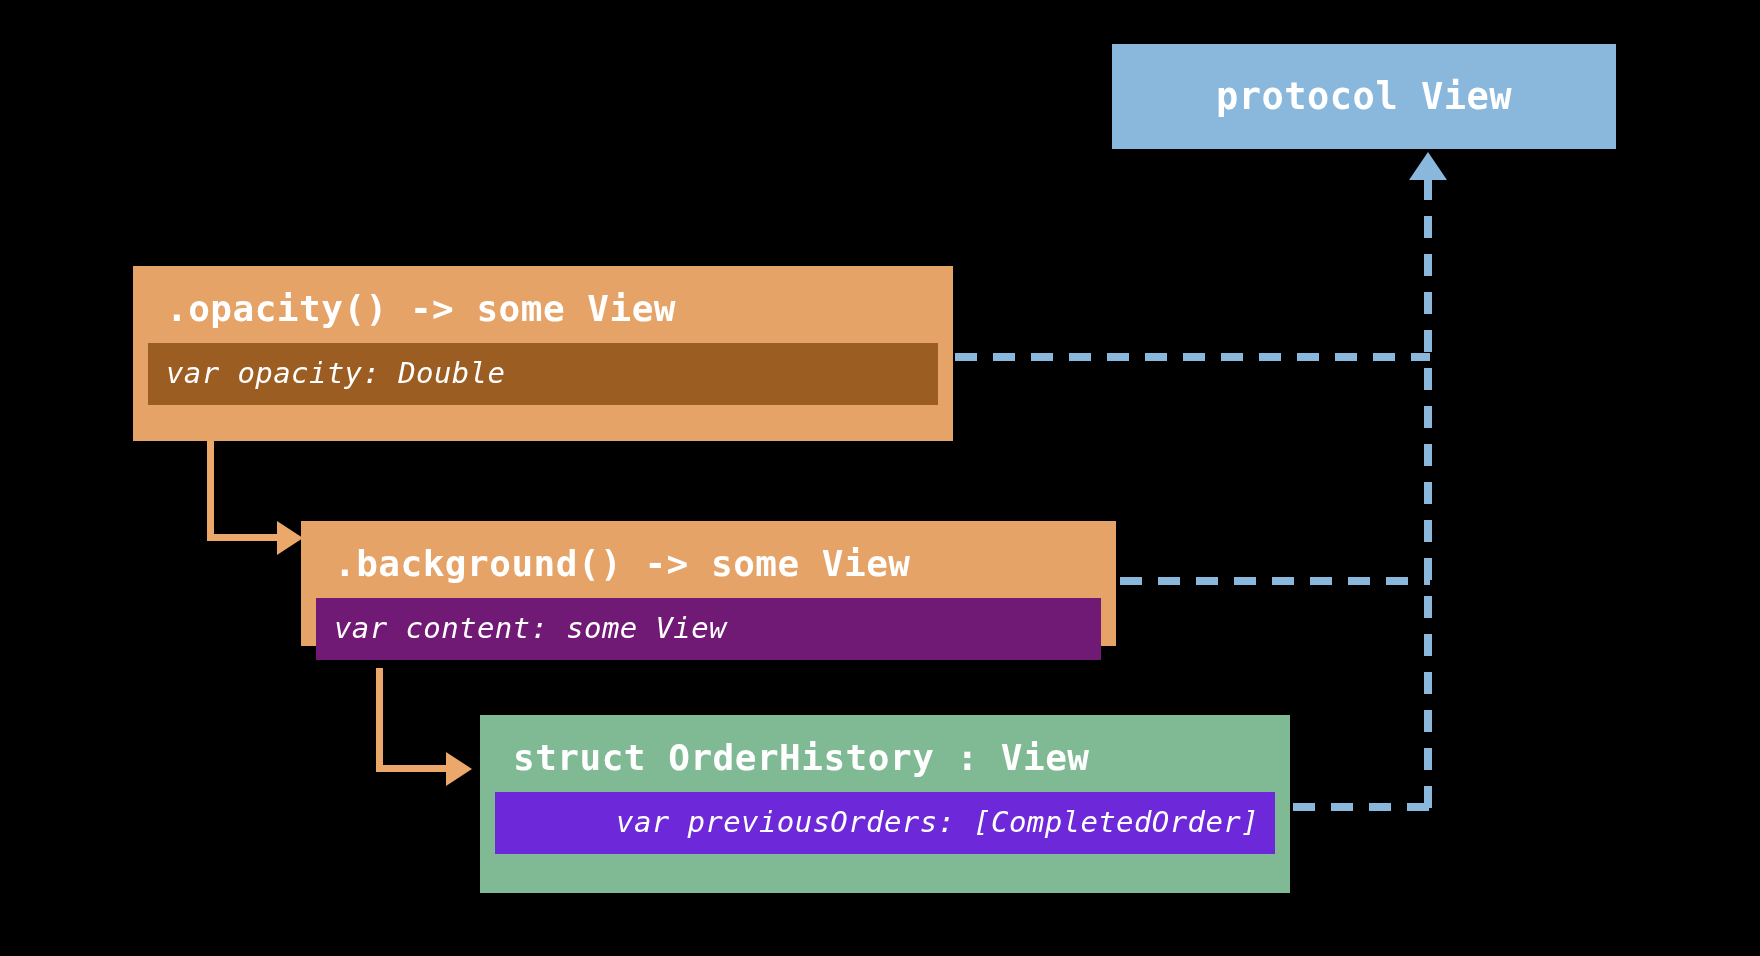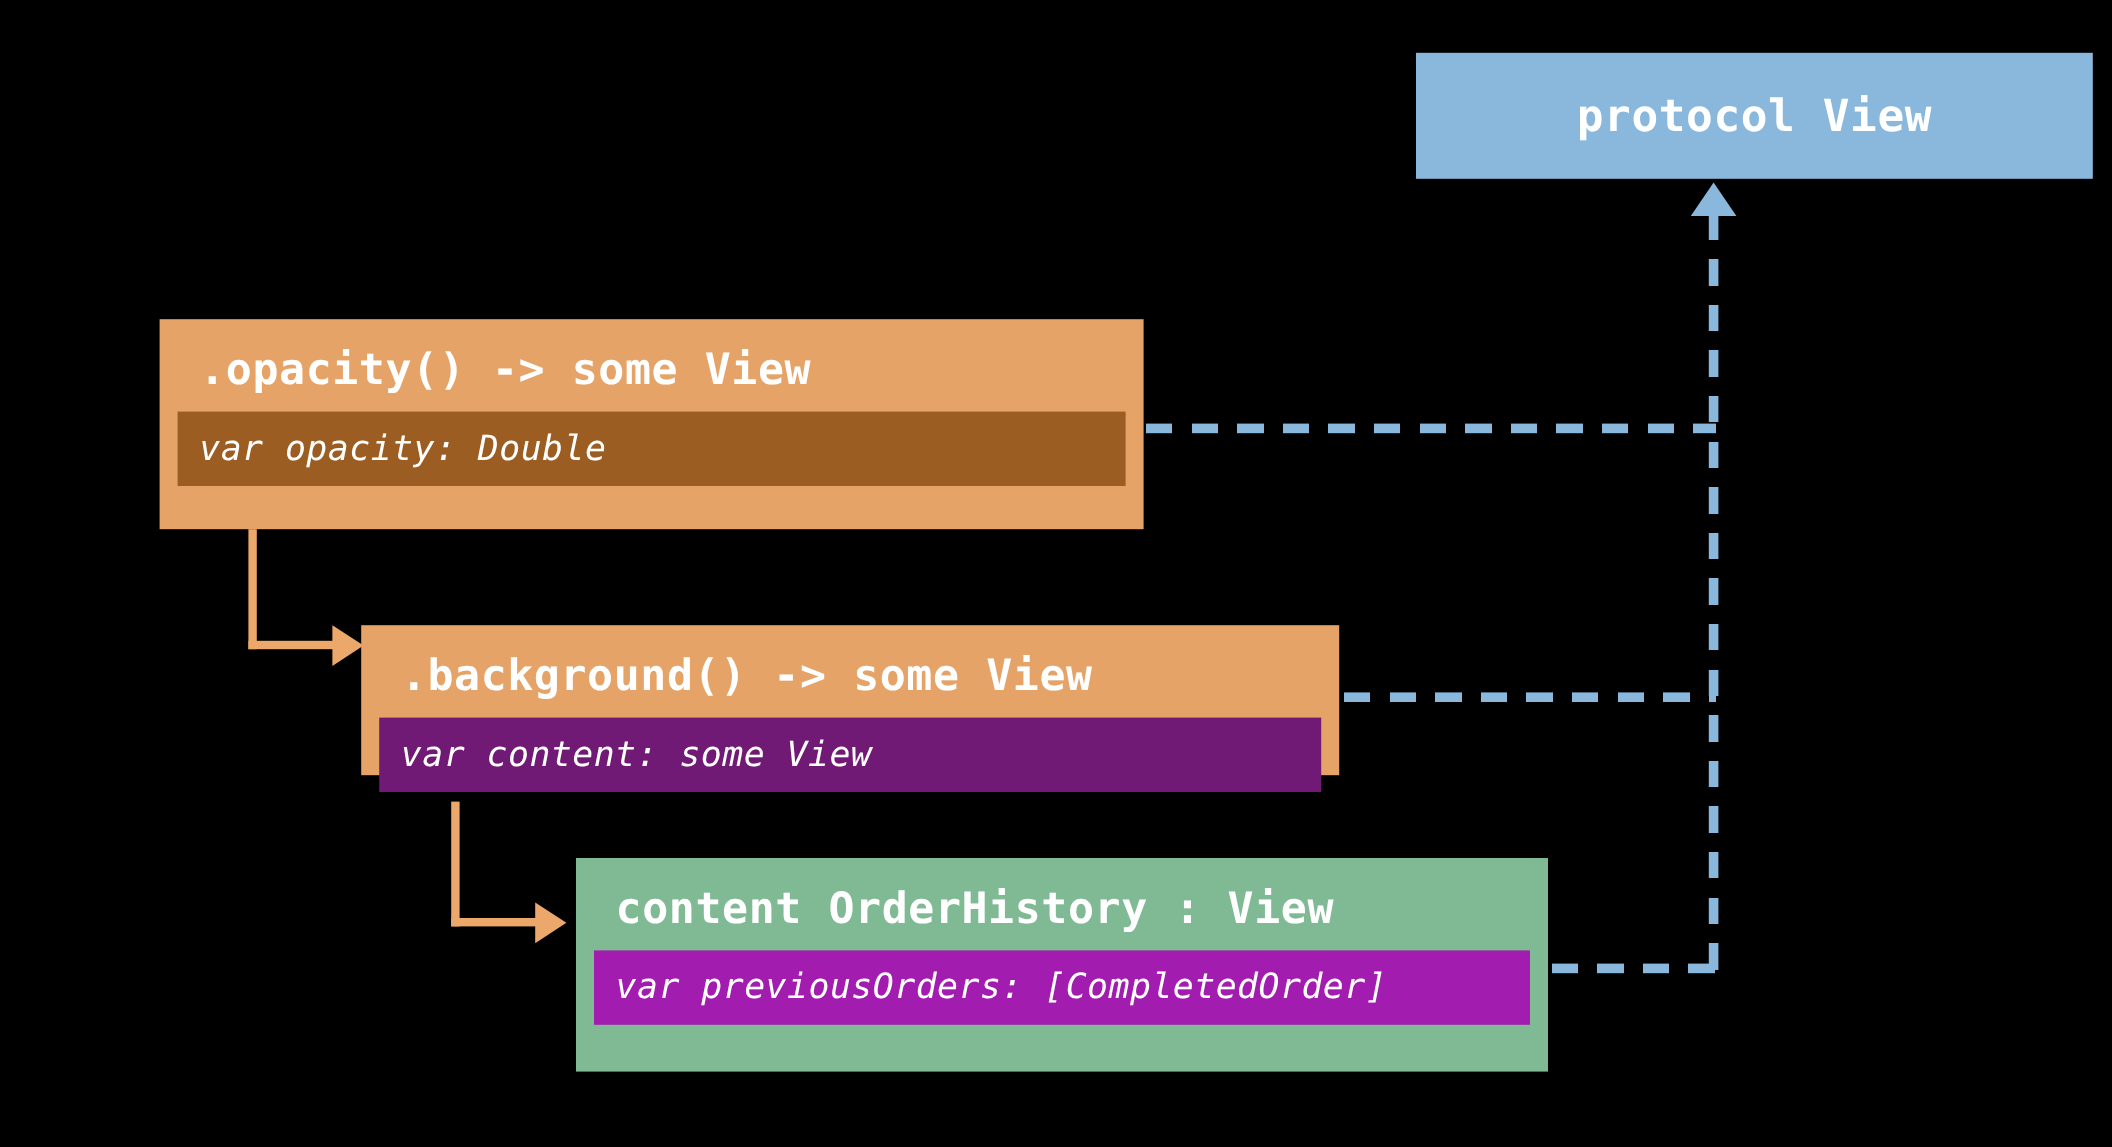--- a/index.html
+++ b/index.html
@@ -11,21 +11,21 @@
 
   .node-title{
     color:#ffffff;
     font-weight:bold;
     white-space:pre;
     letter-spacing:0.5px;
   }
 
   
   #protocol-view{
-    left:1180px; top:44px; width:564px; height:105px;
+    left:1112px; top:44px; width:504px; height:105px;
     background:#8ab8dc;
     display:flex; align-items:center; justify-content:center;
   }
   #protocol-view .node-title{font-size:37px;}
 
   
   .struct-box{
     display:flex; flex-direction:column;
     padding:14px 15px 16px 15px;
   }
@@ -53,21 +53,21 @@
     left:301px; top:491px; width:815px; height:125px;
     background:#e5a367;
     margin-top:30px;
   }
   #background-box .member-row{background:#701a75;}
 
   #orderhistory-box{
     left:480px; top:715px; width:810px; height:178px;
     background:#7fba95;
   }
-  #orderhistory-box .member-row{background:#a21caf;}
+  #orderhistory-box .member-row{background:#6d28d9;text-align:right;}
 
   
   .arrow-orange{position:absolute;background:#eca86a;}
   .arrow-head-orange{
     position:absolute;width:0;height:0;
     border-top:17px solid transparent;
     border-bottom:17px solid transparent;
     border-left:26px solid #eca86a;
   }
 
@@ -129,17 +129,17 @@
     <div class="node-title">.opacity() -&gt; some View</div>
     <div class="member-row">var opacity: Double</div>
   </div>
 
   <div class="node struct-box" id="background-box">
     <div class="node-title">.background() -&gt; some View</div>
     <div class="member-row">var content: some View</div>
   </div>
 
   <div class="node struct-box" id="orderhistory-box">
-    <div class="node-title">content OrderHistory : View</div>
+    <div class="node-title">struct OrderHistory : View</div>
     <div class="member-row">var previousOrders: [CompletedOrder]</div>
   </div>
 
 </div>
 
 </body></html>

